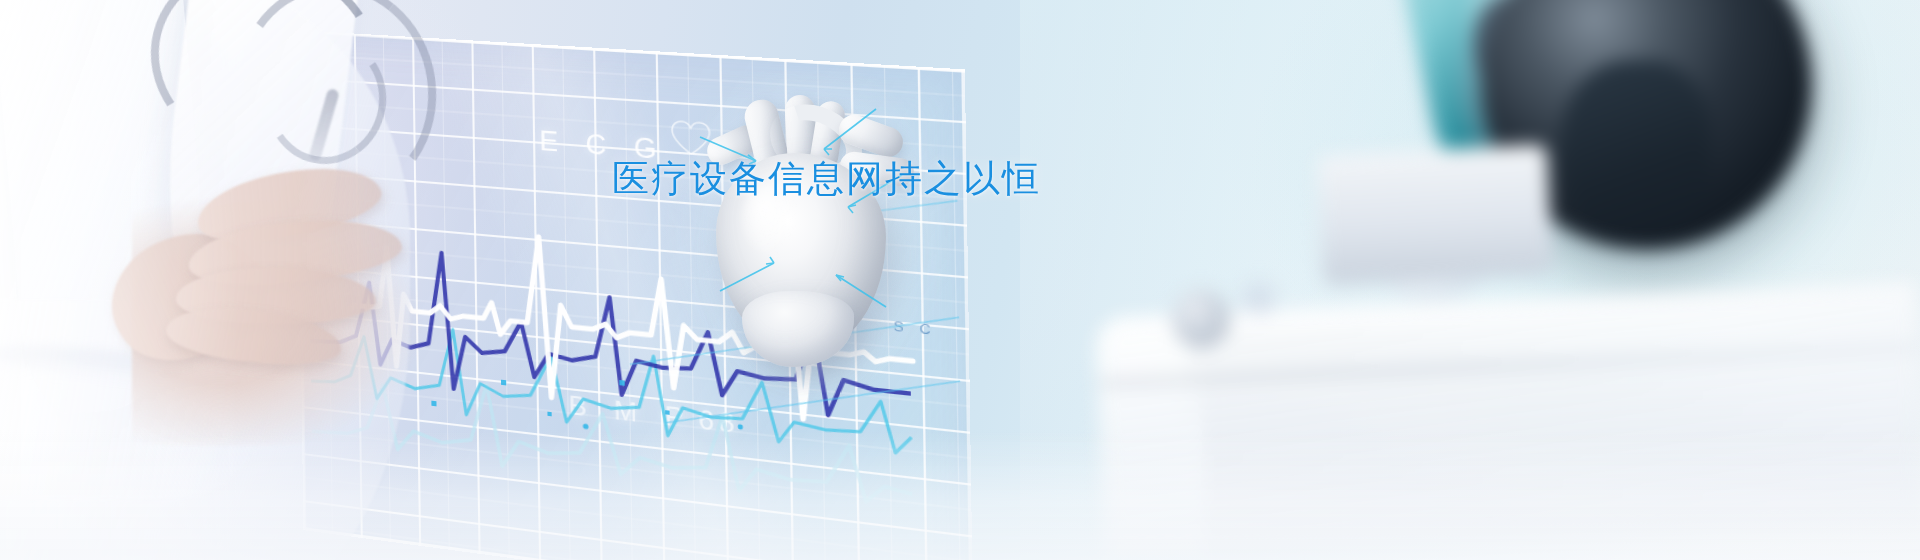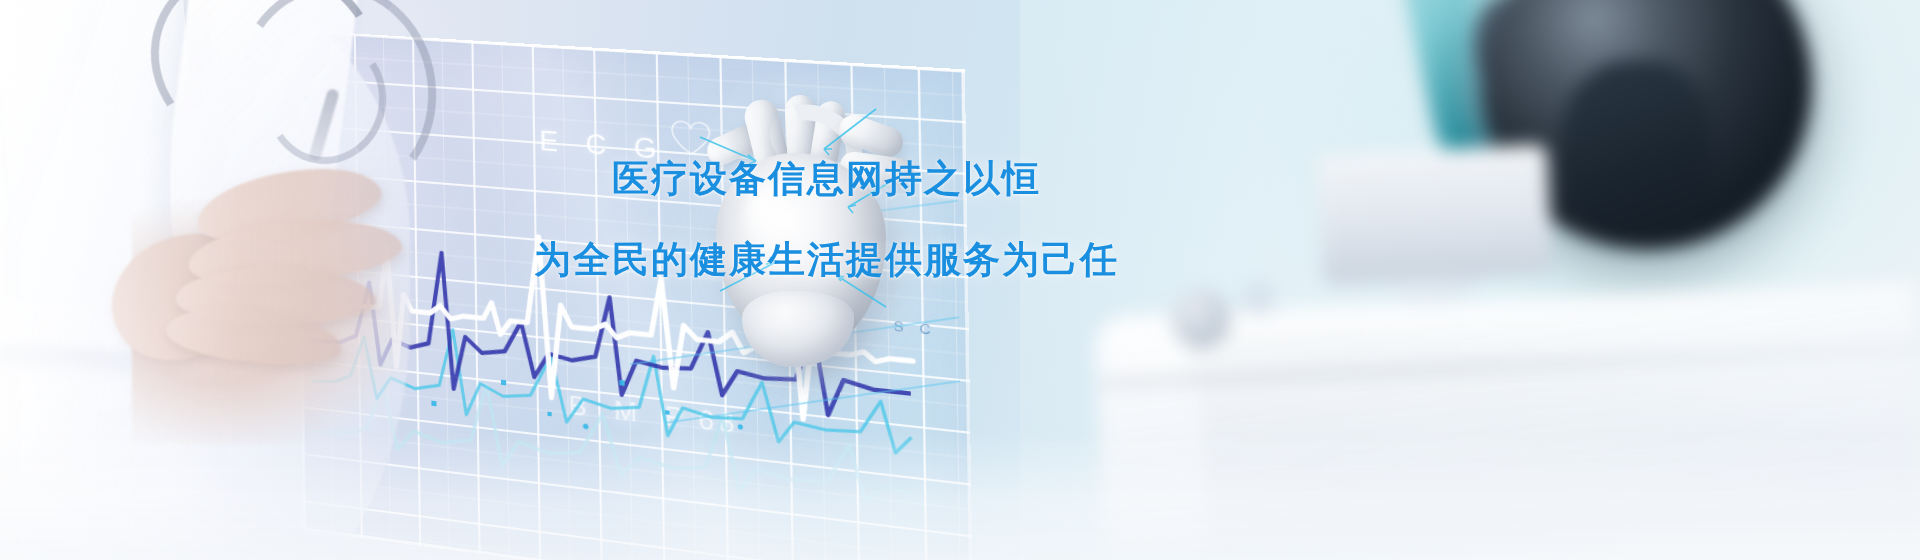--- a/index.html
+++ b/index.html
@@ -260,21 +260,21 @@
     background:radial-gradient(ellipse at 50% 48%, rgba(255,255,255,.5) 0%, rgba(236,244,250,.2) 46%, rgba(236,244,250,0) 72%);
     pointer-events:none;
   }
 
   
   .headline-block{
     position:absolute; left:534px; top:160px; width:720px; z-index:40;
   }
   .headline{
     font-family:"Liberation Sans", sans-serif;
-    font-weight:bold;
+    font-weight:normal;
     font-size:37px;
     line-height:1;
     letter-spacing:2px;
     white-space:nowrap;
   }
   .headline-1{
     color:#1a8fe0;
     margin-left:78px;
     text-shadow:0 1px 3px rgba(255,255,255,.7), 0 0 14px rgba(255,255,255,.5);
   }
@@ -492,18 +492,17 @@
     <div class="hand"></div>
     <div class="finger thumb"></div>
     <div class="finger finger-1"></div>
     <div class="finger finger-2"></div>
     <div class="finger finger-3"></div>
     <div class="finger finger-4"></div>
   </div>
 
   <div class="headline-block">
     <div class="headline headline-1">医疗设备信息网持之以恒</div>
-    <div class="headline headline-2">为全民的健康生活提供服务为己任</div>
   </div>
 
   <div class="left-vignette"></div>
   <div class="bottom-band"></div>
 </div>
 
 </body></html>

